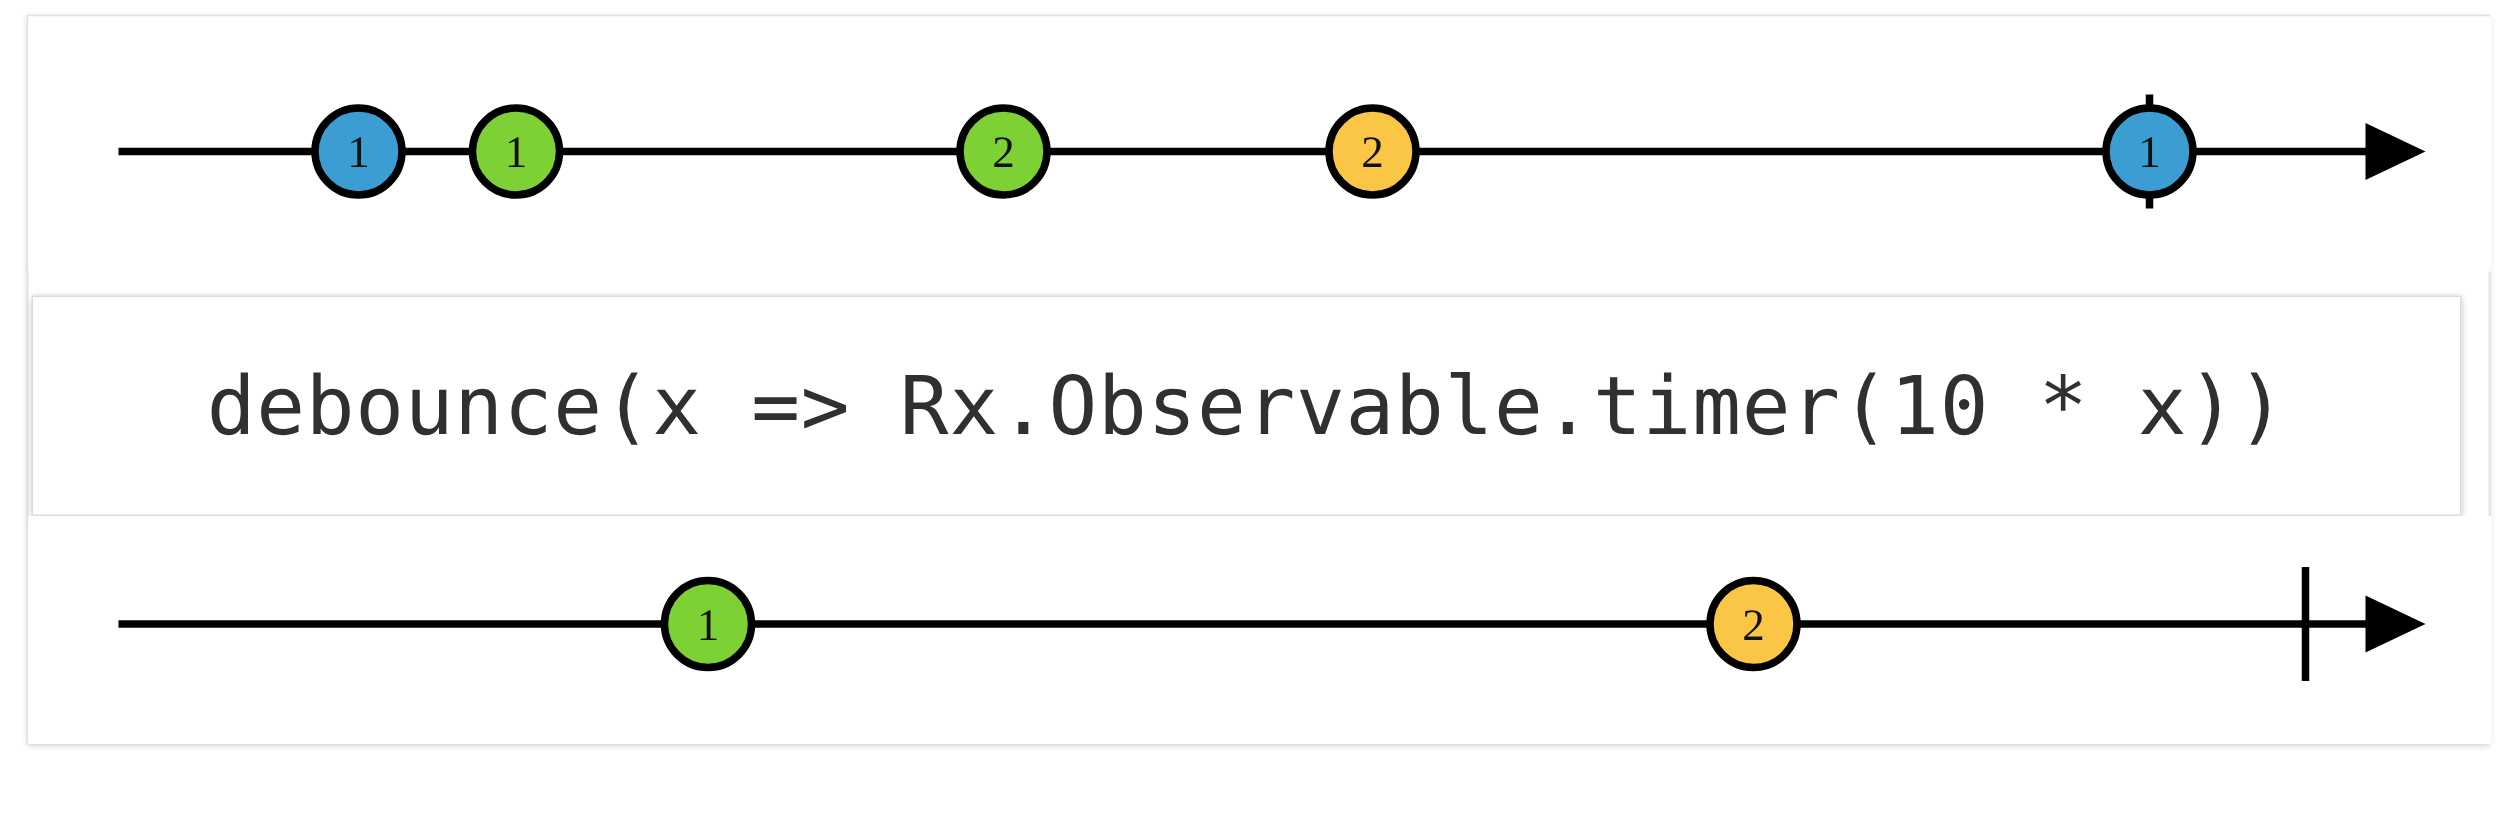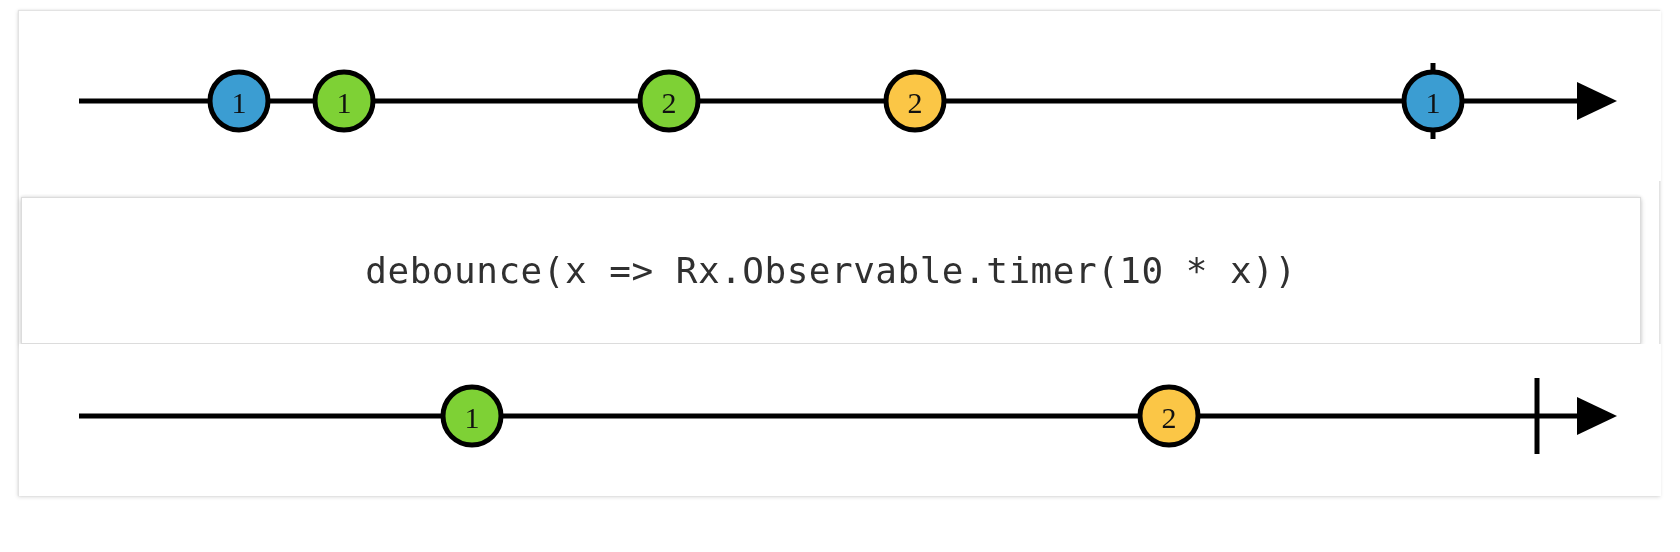--- a/index.html
+++ b/index.html
@@ -72,21 +72,21 @@
     background: #ffffff;
     border: 1px solid #dcdcdc;
     box-shadow: 0 2px 5px rgba(0,0,0,0.20), 0 -1px 3px rgba(0,0,0,0.07);
     box-sizing: border-box;
     display: flex;
     align-items: center;
     justify-content: center;
   }
   .operator-text {
     font-family: "DejaVu Sans Mono", "Liberation Mono", monospace;
-    font-size: 36px;
+    font-size: 54px;
     letter-spacing: 0.5px;
     color: #303030;
     white-space: pre;
     line-height: 1;
     user-select: text;
   }
 </style>
 </head>
 <body>
 

